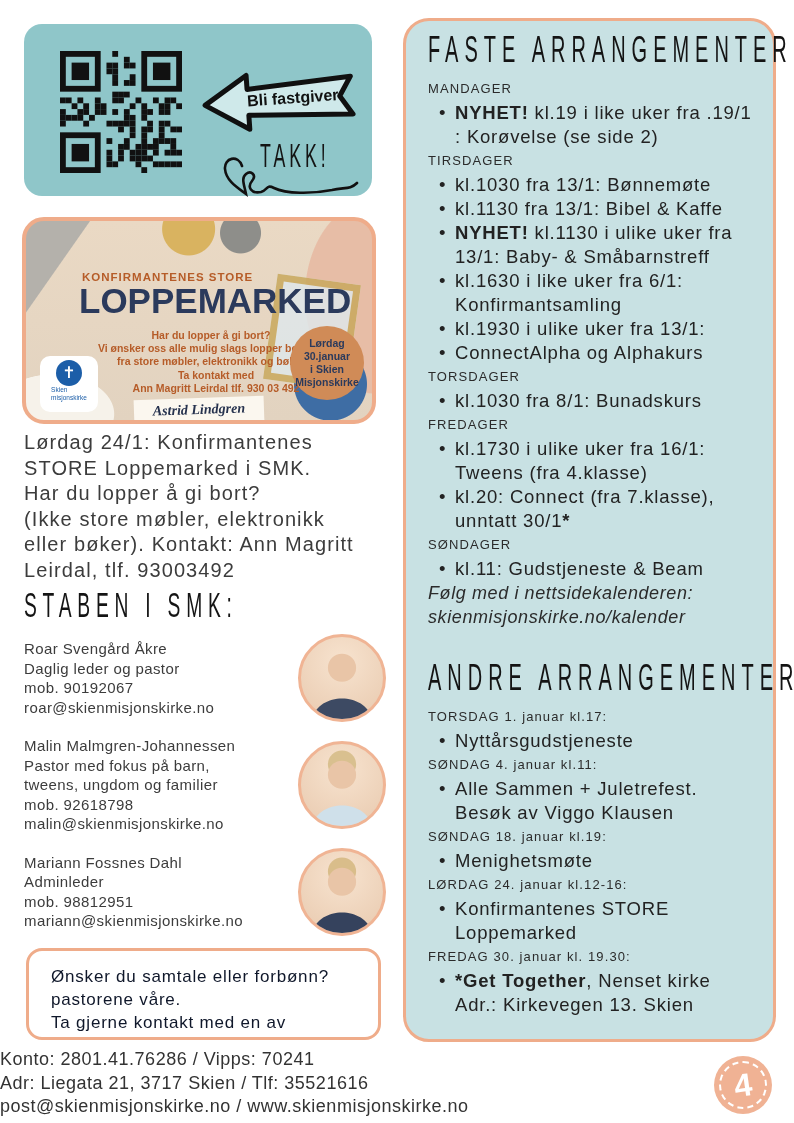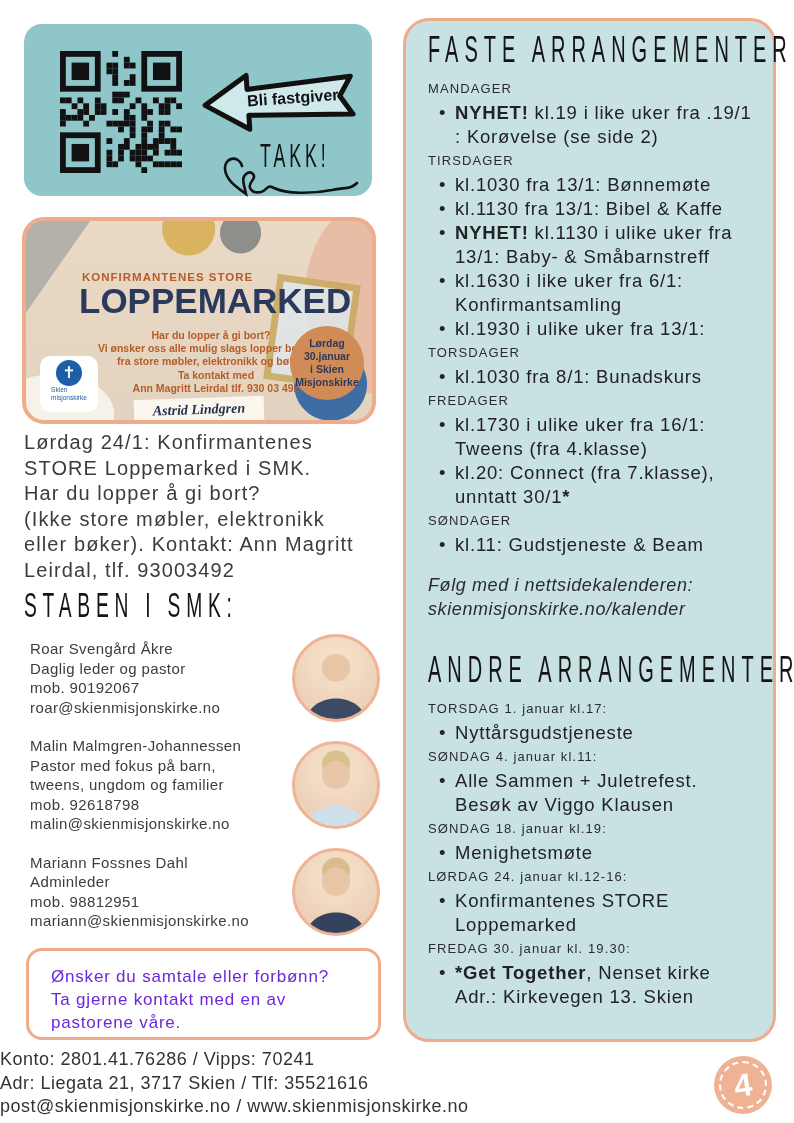--- a/index.html
+++ b/index.html
@@ -43,40 +43,40 @@
   .flyer-logo div.lg{font-size:6.5px;color:#1c5ea8;line-height:8px;}
   .flyer-book{position:absolute;left:108px;bottom:-4px;width:130px;height:26px;background:#fbf7ef;transform:rotate(-2deg);
               text-align:center;font-family:"Liberation Serif",serif;font-style:italic;font-weight:700;font-size:14px;color:#26324e;line-height:24px;}
 
   
   .caption{position:absolute;left:24px;top:430px;width:362px;font-size:20px;line-height:25.5px;letter-spacing:1.1px;color:#3c3c3c;}
 
   
   .staff-heading{position:absolute;left:24px;top:590px;font-size:26px;}
   .staff{position:absolute;left:24px;top:634px;width:362px;}
-  .staff-row{display:flex;justify-content:center;align-items:center;margin-bottom:14px;}
+  .staff-row{display:flex;justify-content:space-between;align-items:center;margin-bottom:14px;}
   .staff-text{font-size:15px;line-height:19.5px;letter-spacing:0.4px;color:#3c3c3c;width:262px;}
   .avatar{width:82px;height:82px;border-radius:50%;border:3px solid #f0b494;overflow:hidden;flex:0 0 auto;
           background:radial-gradient(circle at 50% 30%, #f7e3cf, #e8c9ae);}
 
   
   .prayer{position:absolute;left:26px;top:948px;width:355px;height:92px;border:3px solid #efac8a;border-radius:16px;box-sizing:border-box;
-          padding:14px 0 0 22px;font-size:17px;line-height:23px;letter-spacing:0.8px;color:#6d28d9;background:#ffffff;}
+          padding:14px 0 0 22px;font-size:17px;line-height:23px;letter-spacing:0.8px;color:#0f172a;background:#ffffff;}
 
   
   .panel{position:absolute;left:403px;top:18px;width:373px;height:1024px;background:#c8e1e3;border:3px solid #efac8a;border-radius:26px;
          box-sizing:border-box;padding:14px 18px 0 22px;color:#222222;}
   .panel-heading{height:42px;}
   .panel-heading .hand{font-size:27px;}
   .evt-day{font-size:13px;line-height:24px;letter-spacing:1.1px;color:#2b2b2b;}
   .evt-ul{margin:0;padding:0;list-style:none;}
   .evt-li{position:relative;font-size:18.5px;line-height:24px;letter-spacing:0.8px;padding-left:27px;}
   .evt-li::before{content:"•";position:absolute;left:11px;top:0;}
   .evt-li b{font-weight:700;}
-  .note{margin-top:16px;font-style:italic;font-size:18px;line-height:24px;letter-spacing:0.6px;color:#2b2b2b;}
+  .note{font-style:italic;font-size:18px;line-height:24px;letter-spacing:0.6px;color:#2b2b2b;}
   .other-heading{margin-top:34px;height:42px;}
   .other-heading .hand{font-size:27px;}
 
   
   .footer{position:absolute;left:0;top:1048px;width:794px;text-align:left;font-size:18px;line-height:23.5px;letter-spacing:0.5px;color:#333333;}
 
   
   .page-badge{position:absolute;left:714px;top:1056px;width:58px;height:58px;border-radius:50%;background:#f0b294;}
   .page-badge .ring{position:absolute;inset:5px;border:2px dashed #ffffff;border-radius:50%;}
   .page-badge .num{position:absolute;inset:0;display:flex;align-items:center;justify-content:center;
@@ -305,40 +305,41 @@
         <div class="avatar"><svg viewBox="0 0 64 64" width="82" height="82">
             <circle cx="32" cy="16" r="11" fill="#d9bd8a"></circle>
             <circle cx="32" cy="24" r="11" fill="#e9c5a7"></circle>
             <path d="M8 66 C12 42 52 42 56 66 Z" fill="#35425d"></path>
           </svg></div>
       </div>
     </div>
 
   <div class="prayer" id="prayer">
       <div>Ønsker du samtale eller forbønn?</div>
+      <div>pastorene våre.</div>
       <div>Ta gjerne kontakt med en av</div>
-      <div>pastorene våre.</div>
     </div>
 
   <div class="panel">
     <div class="panel-heading">
       <span class="hand">FASTE ARRANGEMENTER:</span>
     </div>
     <div id="fixed-events">
         <div class="evt-day">MANDAGER</div>
         <ul class="evt-ul">
           <li class="evt-li"><b>NYHET!</b><span> kl.19 i like uker fra .19/1 : Korøvelse (se side 2)</span></li>
         </ul>
         <div class="evt-day">TIRSDAGER</div>
         <ul class="evt-ul">
           <li class="evt-li"><span>kl.1030 fra 13/1: Bønnemøte</span></li>
           <li class="evt-li"><span>kl.1130 fra 13/1: Bibel &amp; Kaffe</span></li>
           <li class="evt-li"><b>NYHET!</b><span> kl.1130 i ulike uker fra 13/1: Baby- &amp; Småbarnstreff</span></li>
           <li class="evt-li"><span>kl.1630 i like uker fra 6/1: Konfirmantsamling</span></li>
           <li class="evt-li"><span>kl.1930 i ulike uker fra 13/1:</span></li>
+          <li class="evt-li"><span>ConnectAlpha og Alphakurs</span></li>
         </ul>
         <div class="evt-day">TORSDAGER</div>
         <ul class="evt-ul">
           <li class="evt-li"><span>kl.1030 fra 8/1: Bunadskurs</span></li>
         </ul>
         <div class="evt-day">FREDAGER</div>
         <ul class="evt-ul">
           <li class="evt-li"><span>kl.1730 i ulike uker fra 16/1: Tweens (fra 4.klasse)</span></li>
           <li class="evt-li"><span>kl.20: Connect (fra 7.klasse), unntatt 30/1</span><b>*</b></li>
         </ul>

